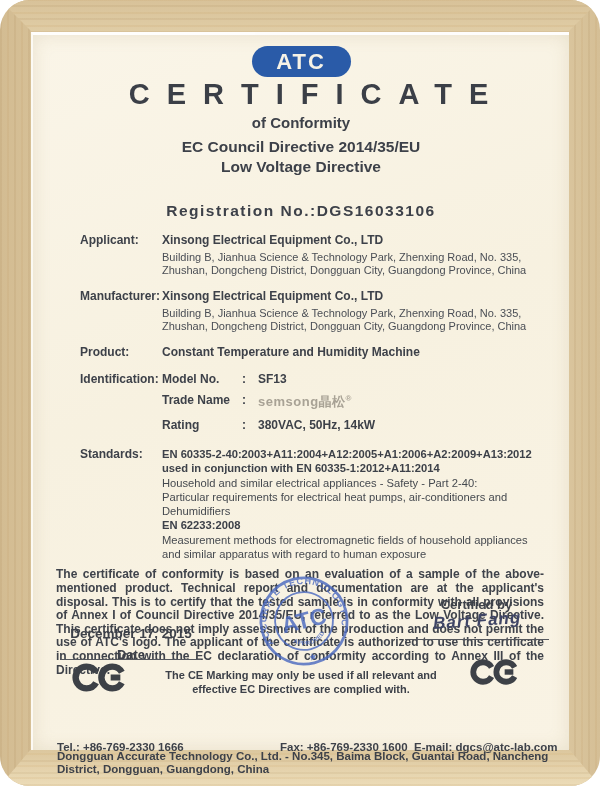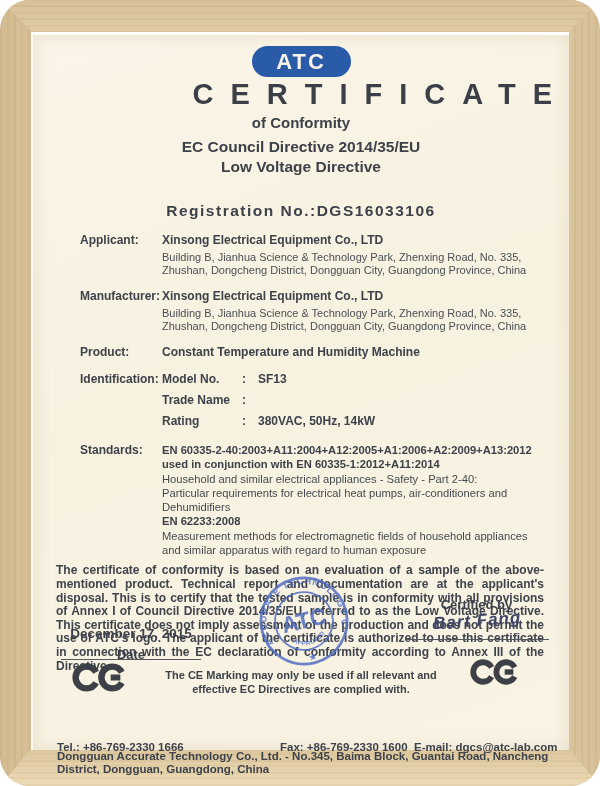--- a/index.html
+++ b/index.html
@@ -32,21 +32,21 @@
     border-top:3px solid rgba(255,255,255,.9);border-left:2px solid rgba(255,255,255,.6);
     box-shadow:inset 0 0 18px rgba(160,140,90,.18);color:#3d4149;}
 
   .center{text-align:center;}
   .bold{font-weight:bold;}
 
   
   .logo-pill{width:99px;height:31px;margin:11px auto 0;background:#2a5ba8;border-radius:17px;
     color:#f6f2e6;font-size:22px;font-weight:bold;letter-spacing:2px;
     display:flex;align-items:center;justify-content:center;}
-  .title{font-size:29px;font-weight:bold;letter-spacing:17px;padding-left:32px;color:#3b3f47;margin-top:1px;text-align:right;}
+  .title{font-size:29px;font-weight:bold;letter-spacing:17px;padding-left:32px;color:#3b3f47;margin-top:1px;}
   .sub1{font-size:15px;font-weight:bold;margin-top:3px;}
   .sub2{font-size:15.5px;font-weight:bold;margin-top:7px;}
   .sub3{font-size:15.5px;font-weight:bold;margin-top:2px;}
   .reg{font-size:15.5px;font-weight:bold;letter-spacing:1.5px;margin-top:26px;text-align:center;}
 
   
   .rows{margin-top:13px;padding:0 24px 0 47px;font-size:12px;}
   .row{display:grid;grid-template-columns:82px 1fr;margin-bottom:13px;}
   .lbl{font-weight:bold;}
   .addr{font-size:11px;line-height:12.5px;margin-top:4px;color:#4a4e55;}
@@ -123,20 +123,21 @@
         <div class="lbl">Identification:</div>
         <div>
           <div class="subrow">
             <span class="bold">Model No.</span>
             <span class="bold">:</span>
             <span class="bold">SF13</span>
           </div>
           <div class="subrow">
             <span class="bold">Trade Name</span>
             <span class="bold">:</span>
+            <span class="trade-logo"><span>semsong晶松</span><sup>®</sup></span>
           </div>
           <div class="subrow">
             <span class="bold">Rating</span>
             <span class="bold">:</span>
             <span class="bold">380VAC, 50Hz, 14kW</span>
           </div>
         </div>
       </div>
 
       <div class="row" style="margin-bottom:0;">

